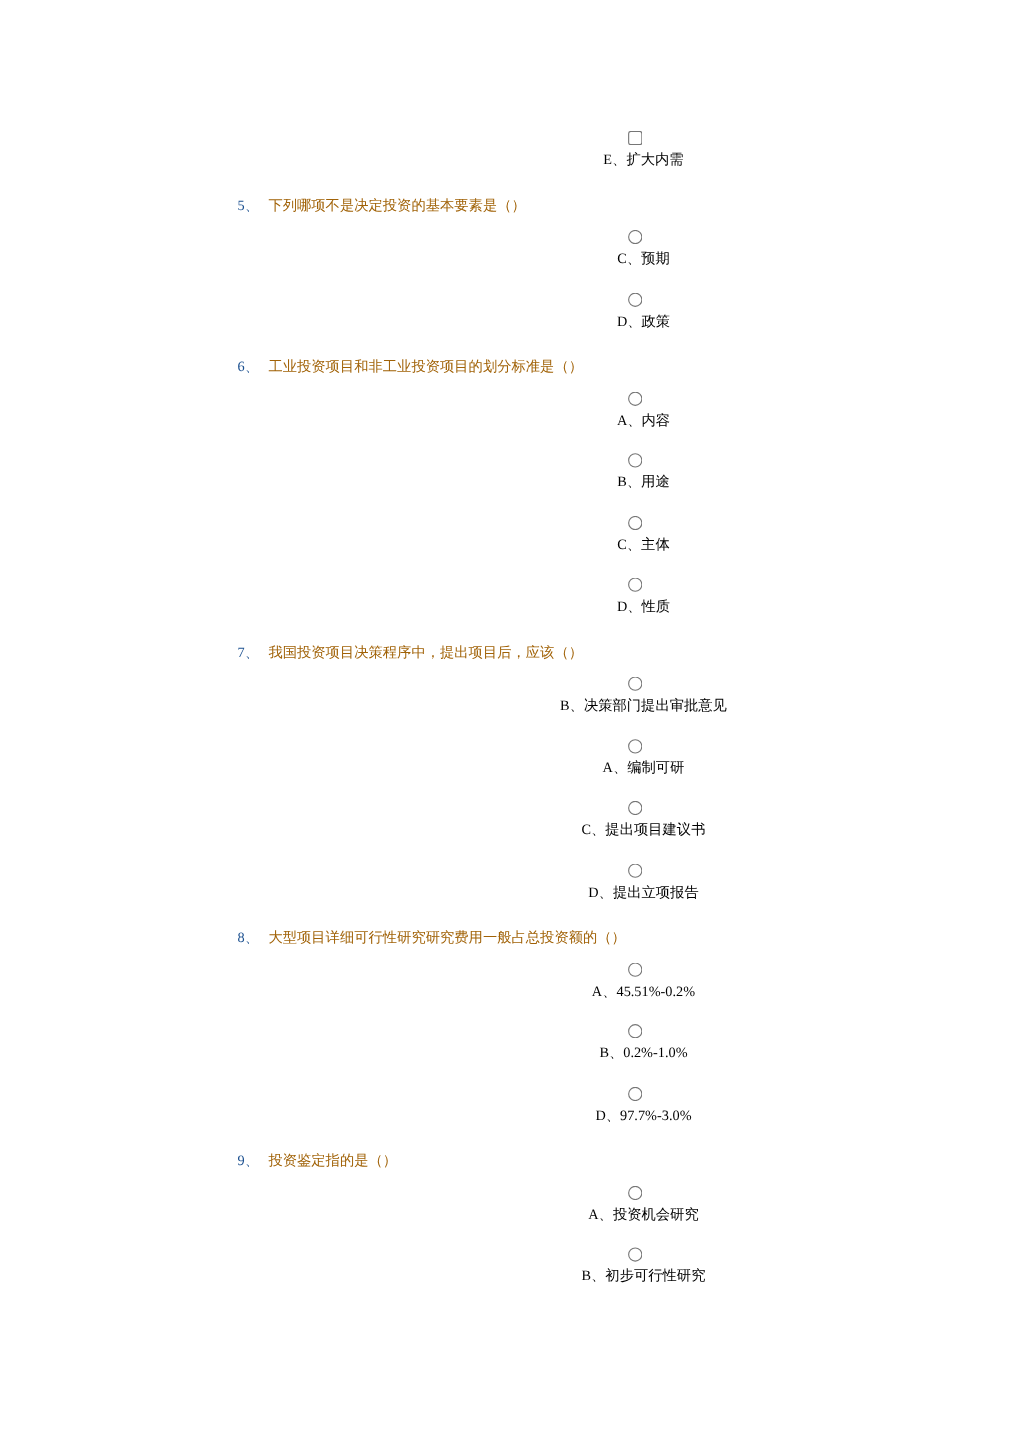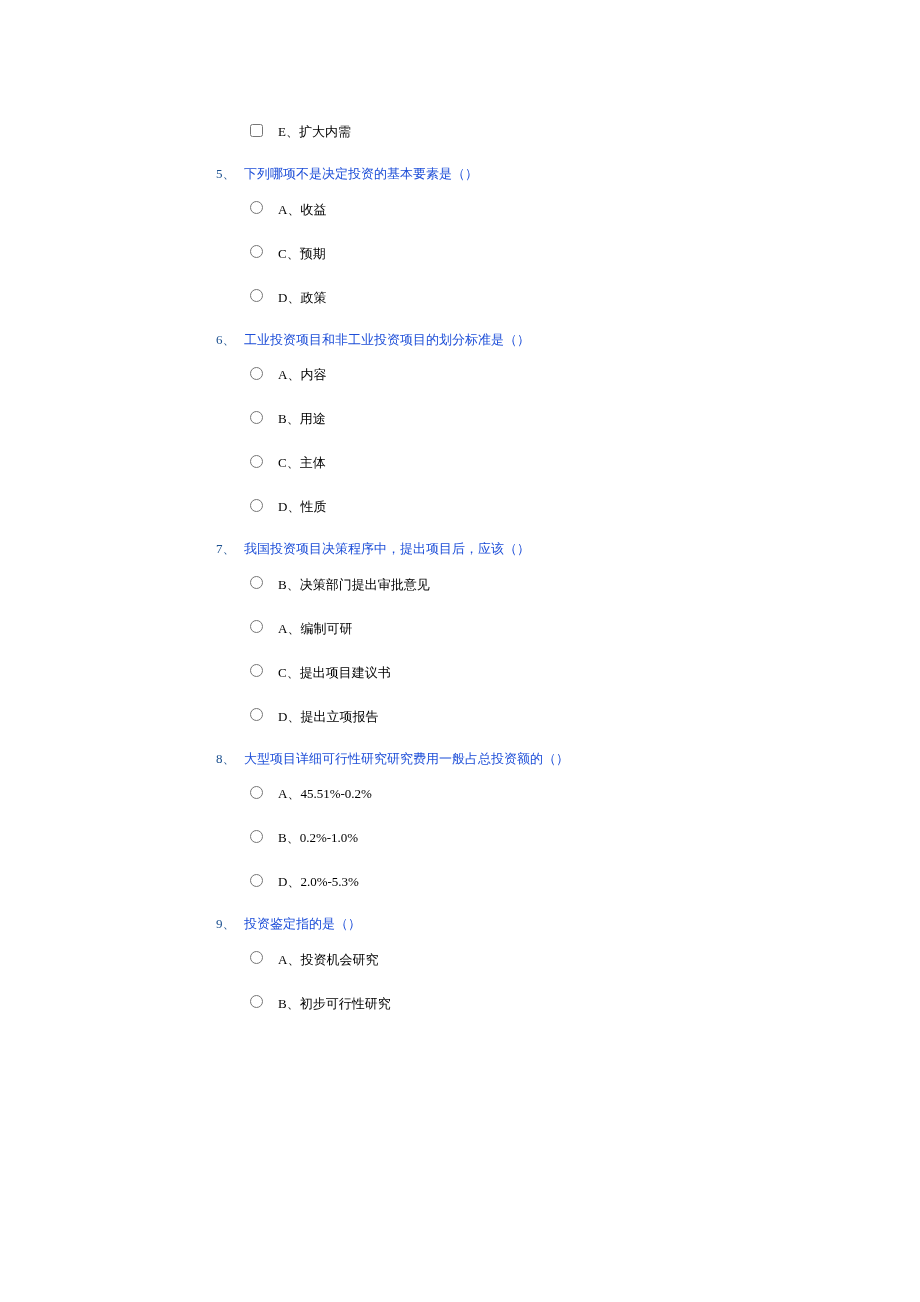--- a/index.html
+++ b/index.html
@@ -16,27 +16,28 @@
   .question-header {
     display: flex;
     align-items: baseline;
     margin-bottom: 14px;
   }
   .question-number {
     color: #1a4f8f;
     width: 28px;
     flex-shrink: 0;
   }
-  .question-text { color: #1d4ed8; }
+  .question-text { color: #a16207; }
   .options { padding-left: 34px; }
   .option-row {
     display: flex;
     align-items: center;
     margin-bottom: 22px;
     min-height: 22px;
+    flex-direction: column;
   }
   .input-holder {
     width: 28px;
     flex-shrink: 0;
     display: flex;
     align-items: center;
   }
   .input-holder input {
     margin: 0;
     transform: translateY(-1px);
@@ -59,26 +60,20 @@
           <span class="option-label">E、扩大内需</span>
         </div>
       </div>
     </div>
     <div class="question-block">
       <div class="question-header">
         <span class="question-number">5、</span>
         <span class="question-text">下列哪项不是决定投资的基本要素是（）</span>
       </div>
       <div class="options">
-        <div class="option-row">
-          <span class="input-holder">
-            <input type="radio" name="q1" style="">
-          </span>
-          <span class="option-label">A、收益</span>
-        </div>
         <div class="option-row">
           <span class="input-holder">
             <input type="radio" name="q1" style="">
           </span>
           <span class="option-label">C、预期</span>
         </div>
         <div class="option-row">
           <span class="input-holder">
             <input type="radio" name="q1" style="">
           </span>
@@ -165,21 +160,21 @@
         <div class="option-row">
           <span class="input-holder">
             <input type="radio" name="q4" style="">
           </span>
           <span class="option-label">B、0.2%-1.0%</span>
         </div>
         <div class="option-row">
           <span class="input-holder">
             <input type="radio" name="q4" style="">
           </span>
-          <span class="option-label">D、2.0%-5.3%</span>
+          <span class="option-label">D、97.7%-3.0%</span>
         </div>
       </div>
     </div>
     <div class="question-block">
       <div class="question-header">
         <span class="question-number">9、</span>
         <span class="question-text">投资鉴定指的是（）</span>
       </div>
       <div class="options">
         <div class="option-row">

